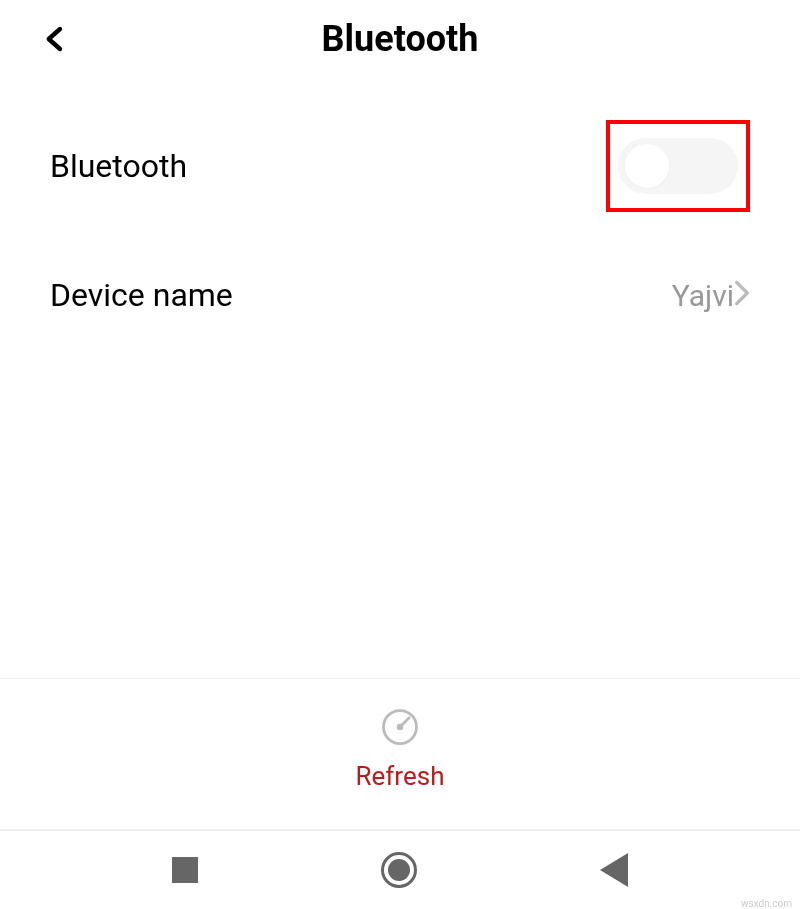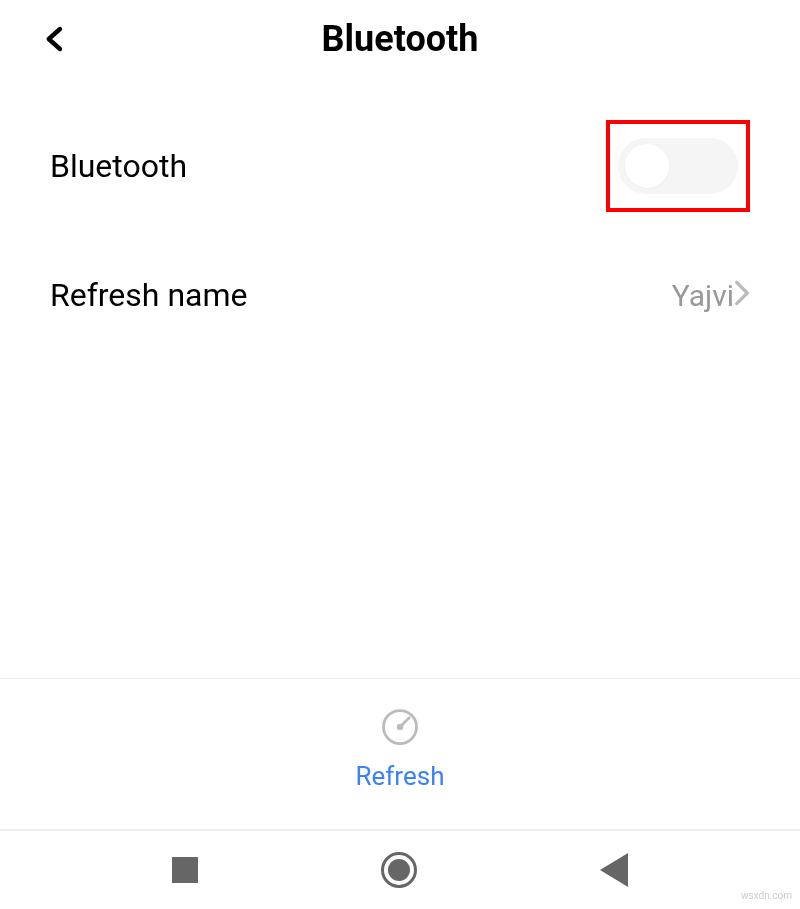--- a/index.html
+++ b/index.html
@@ -108,21 +108,21 @@
       justify-content: center;
       padding: 26px 0 38px 0;
       gap: 8px;
     }
     .refresh-icon svg {
       width: 44px;
       height: 44px;
     }
     .refresh-label {
       font-size: 26px;
-      color: #3b82f6;
+      color: #b91c1c;
     }
     .nav-bar {
       border-top: 2px solid #eee;
       height: 80px;
       display: flex;
       align-items: center;
       justify-content: space-around;
       padding: 0 80px;
     }
     .nav-icon {
@@ -152,21 +152,21 @@
     }
     .nav-triangle {
       width: 0;
       height: 0;
       border-top: 17px solid transparent;
       border-bottom: 17px solid transparent;
       border-right: 28px solid #666;
     }
     .watermark {
       position: absolute;
-      bottom: 8px;
+      bottom: 0;
       right: 8px;
       font-size: 10px;
       color: #ccc;
     }
   </style>
 </head>
 <body>
 
 <div class="header">
   <div class="back-icon">
@@ -182,21 +182,21 @@
   <div class="settings-row">
     <div class="row-label">Bluetooth</div>
     <div class="toggle-highlight-wrapper">
       <div class="toggle">
         <div class="toggle-knob"></div>
       </div>
     </div>
   </div>
 
   <div class="settings-row">
-    <div class="row-label">Refresh name</div>
+    <div class="row-label">Device name</div>
     <div class="row-value">
       <div class="row-value-text">Yajvi</div>
       <div class="chevron-icon">
         <svg viewBox="0 0 12 20" fill="none" stroke="#bbb" stroke-width="2.5" stroke-linecap="round" stroke-linejoin="round">
           <polyline points="2 2 10 10 2 18"></polyline>
         </svg>
       </div>
     </div>
   </div>
 

